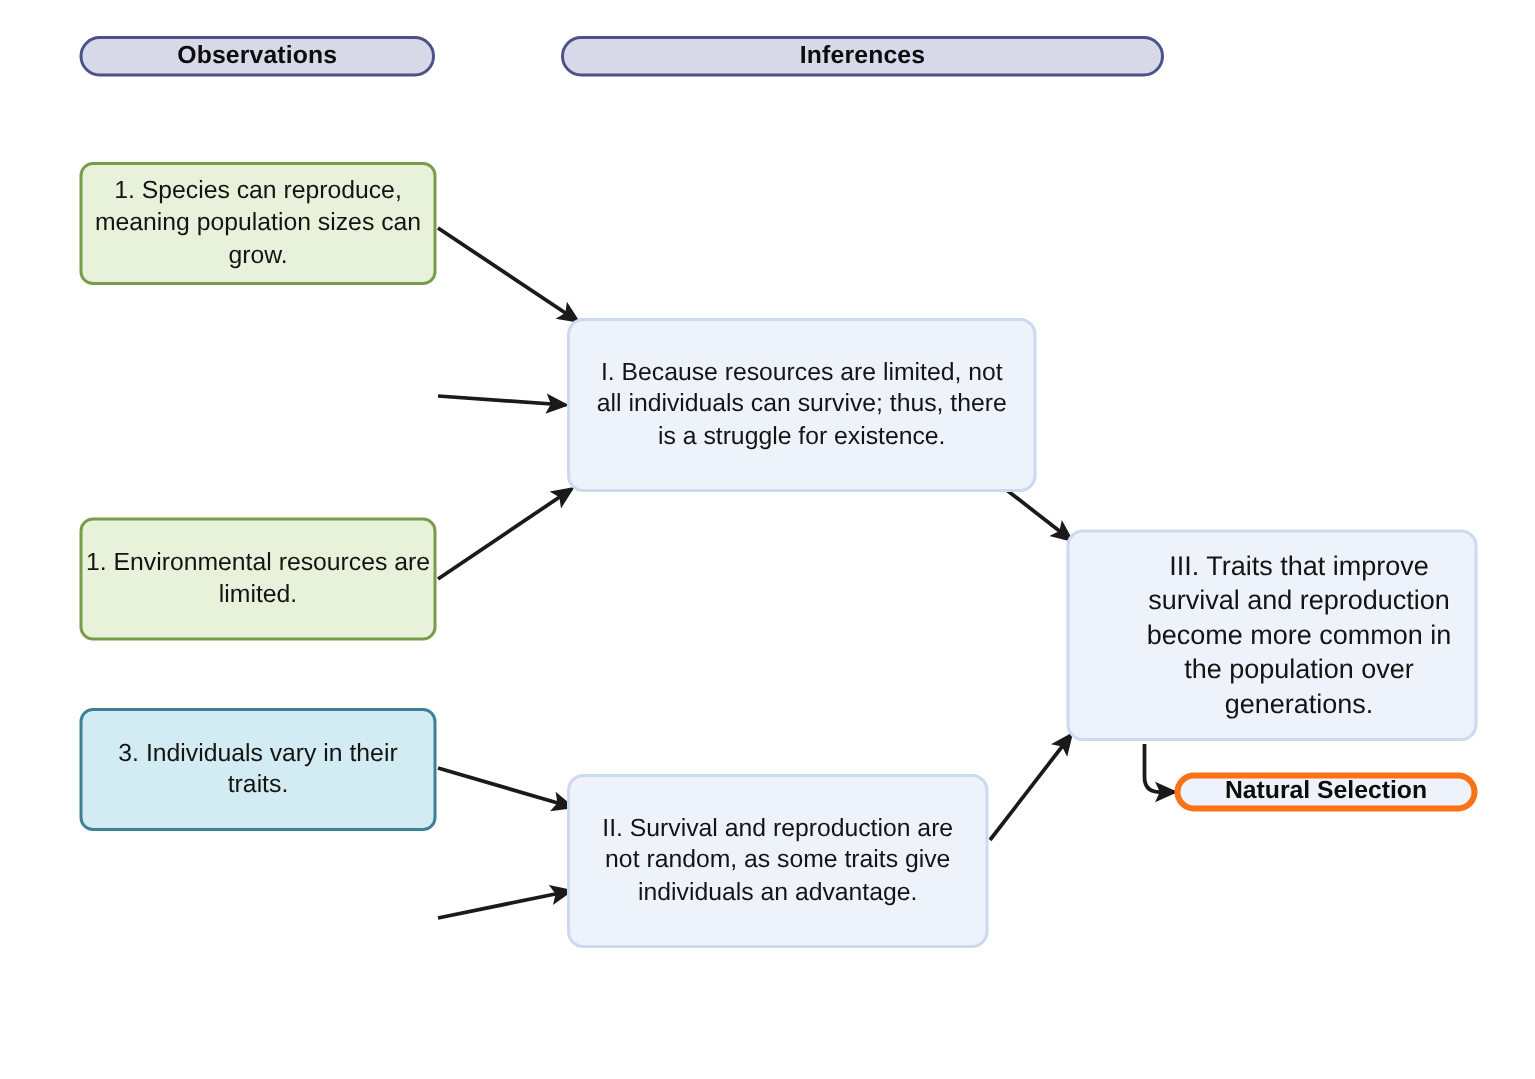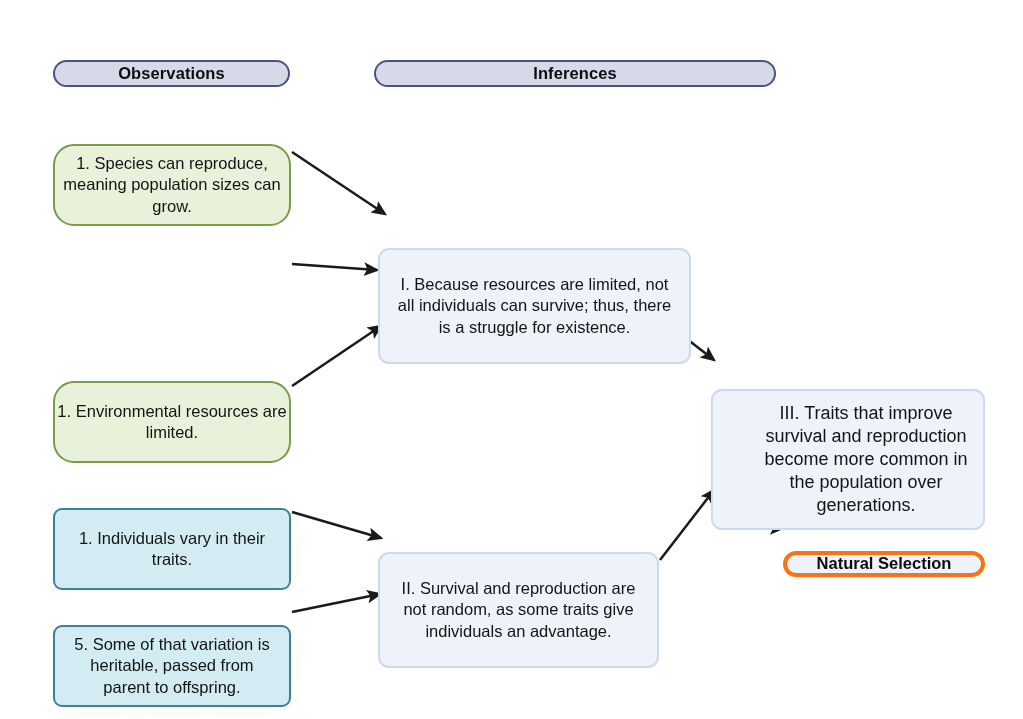--- a/index.html
+++ b/index.html
@@ -30,39 +30,38 @@
   .node {
     position: absolute;
     box-sizing: border-box;
     display: flex;
     align-items: center;
     justify-content: center;
     text-align: center;
     color: #141414;
     line-height: 1.28;
     z-index: 2;
-    margin-top: 36px;
   }
 
   
   .hdr {
     background: #d7d9e8;
     border: 2px solid #4a5288;
     border-radius: 999px;
     font-weight: bold;
     font-size: 16.5px;
     letter-spacing: 0.1px;
     color: #0d0d0d;
   }
 
   
   .obs {
     background: #e8f2da;
     border: 2px solid #7a9b4a;
-    border-radius: 21px;
+    border-radius: 9px;
     font-size: 16.5px;
     padding: 6px 0;
   }
 
   
   .obs-blue {
     background: #d3ebf2;
     border: 2px solid #3d8196;
     border-radius: 9px;
     font-size: 16.5px;
@@ -135,26 +134,23 @@
   <div class="node obs" style="left:53px; top:108px; width:238px; height:82px;">
     <span>1. Species can reproduce, meaning population sizes can grow.</span>
   </div>
 
 
   <div class="node obs" style="left:53px; top:345px; width:238px; height:82px;">
     <span>1. Environmental resources are limited.</span>
   </div>
 
   <div class="node obs-blue" style="left:53px; top:472px; width:238px; height:82px;">
-    <span>1. Individuals vary in their traits.</span>
+    <span>3. Individuals vary in their traits.</span>
   </div>
 
-  <div class="node obs-blue" style="left:53px; top:589px; width:238px; height:82px;">
-    <span>5. Some of that variation is heritable, passed from parent to offspring.</span>
-  </div>
 
   <div class="node inf" style="left:378px; top:212px; width:313px; height:116px;">
     <span>I. Because resources are limited, not all individuals can survive; thus, there is a struggle for existence.</span>
   </div>
 
   <div class="node inf" style="left:378px; top:516px; width:281px; height:116px;">
     <span>II. Survival and reproduction are not random, as some traits give individuals an advantage.</span>
   </div>
 
   <div class="node inf inf-lg" style="left:711px; top:353px; width:274px; height:141px;">

